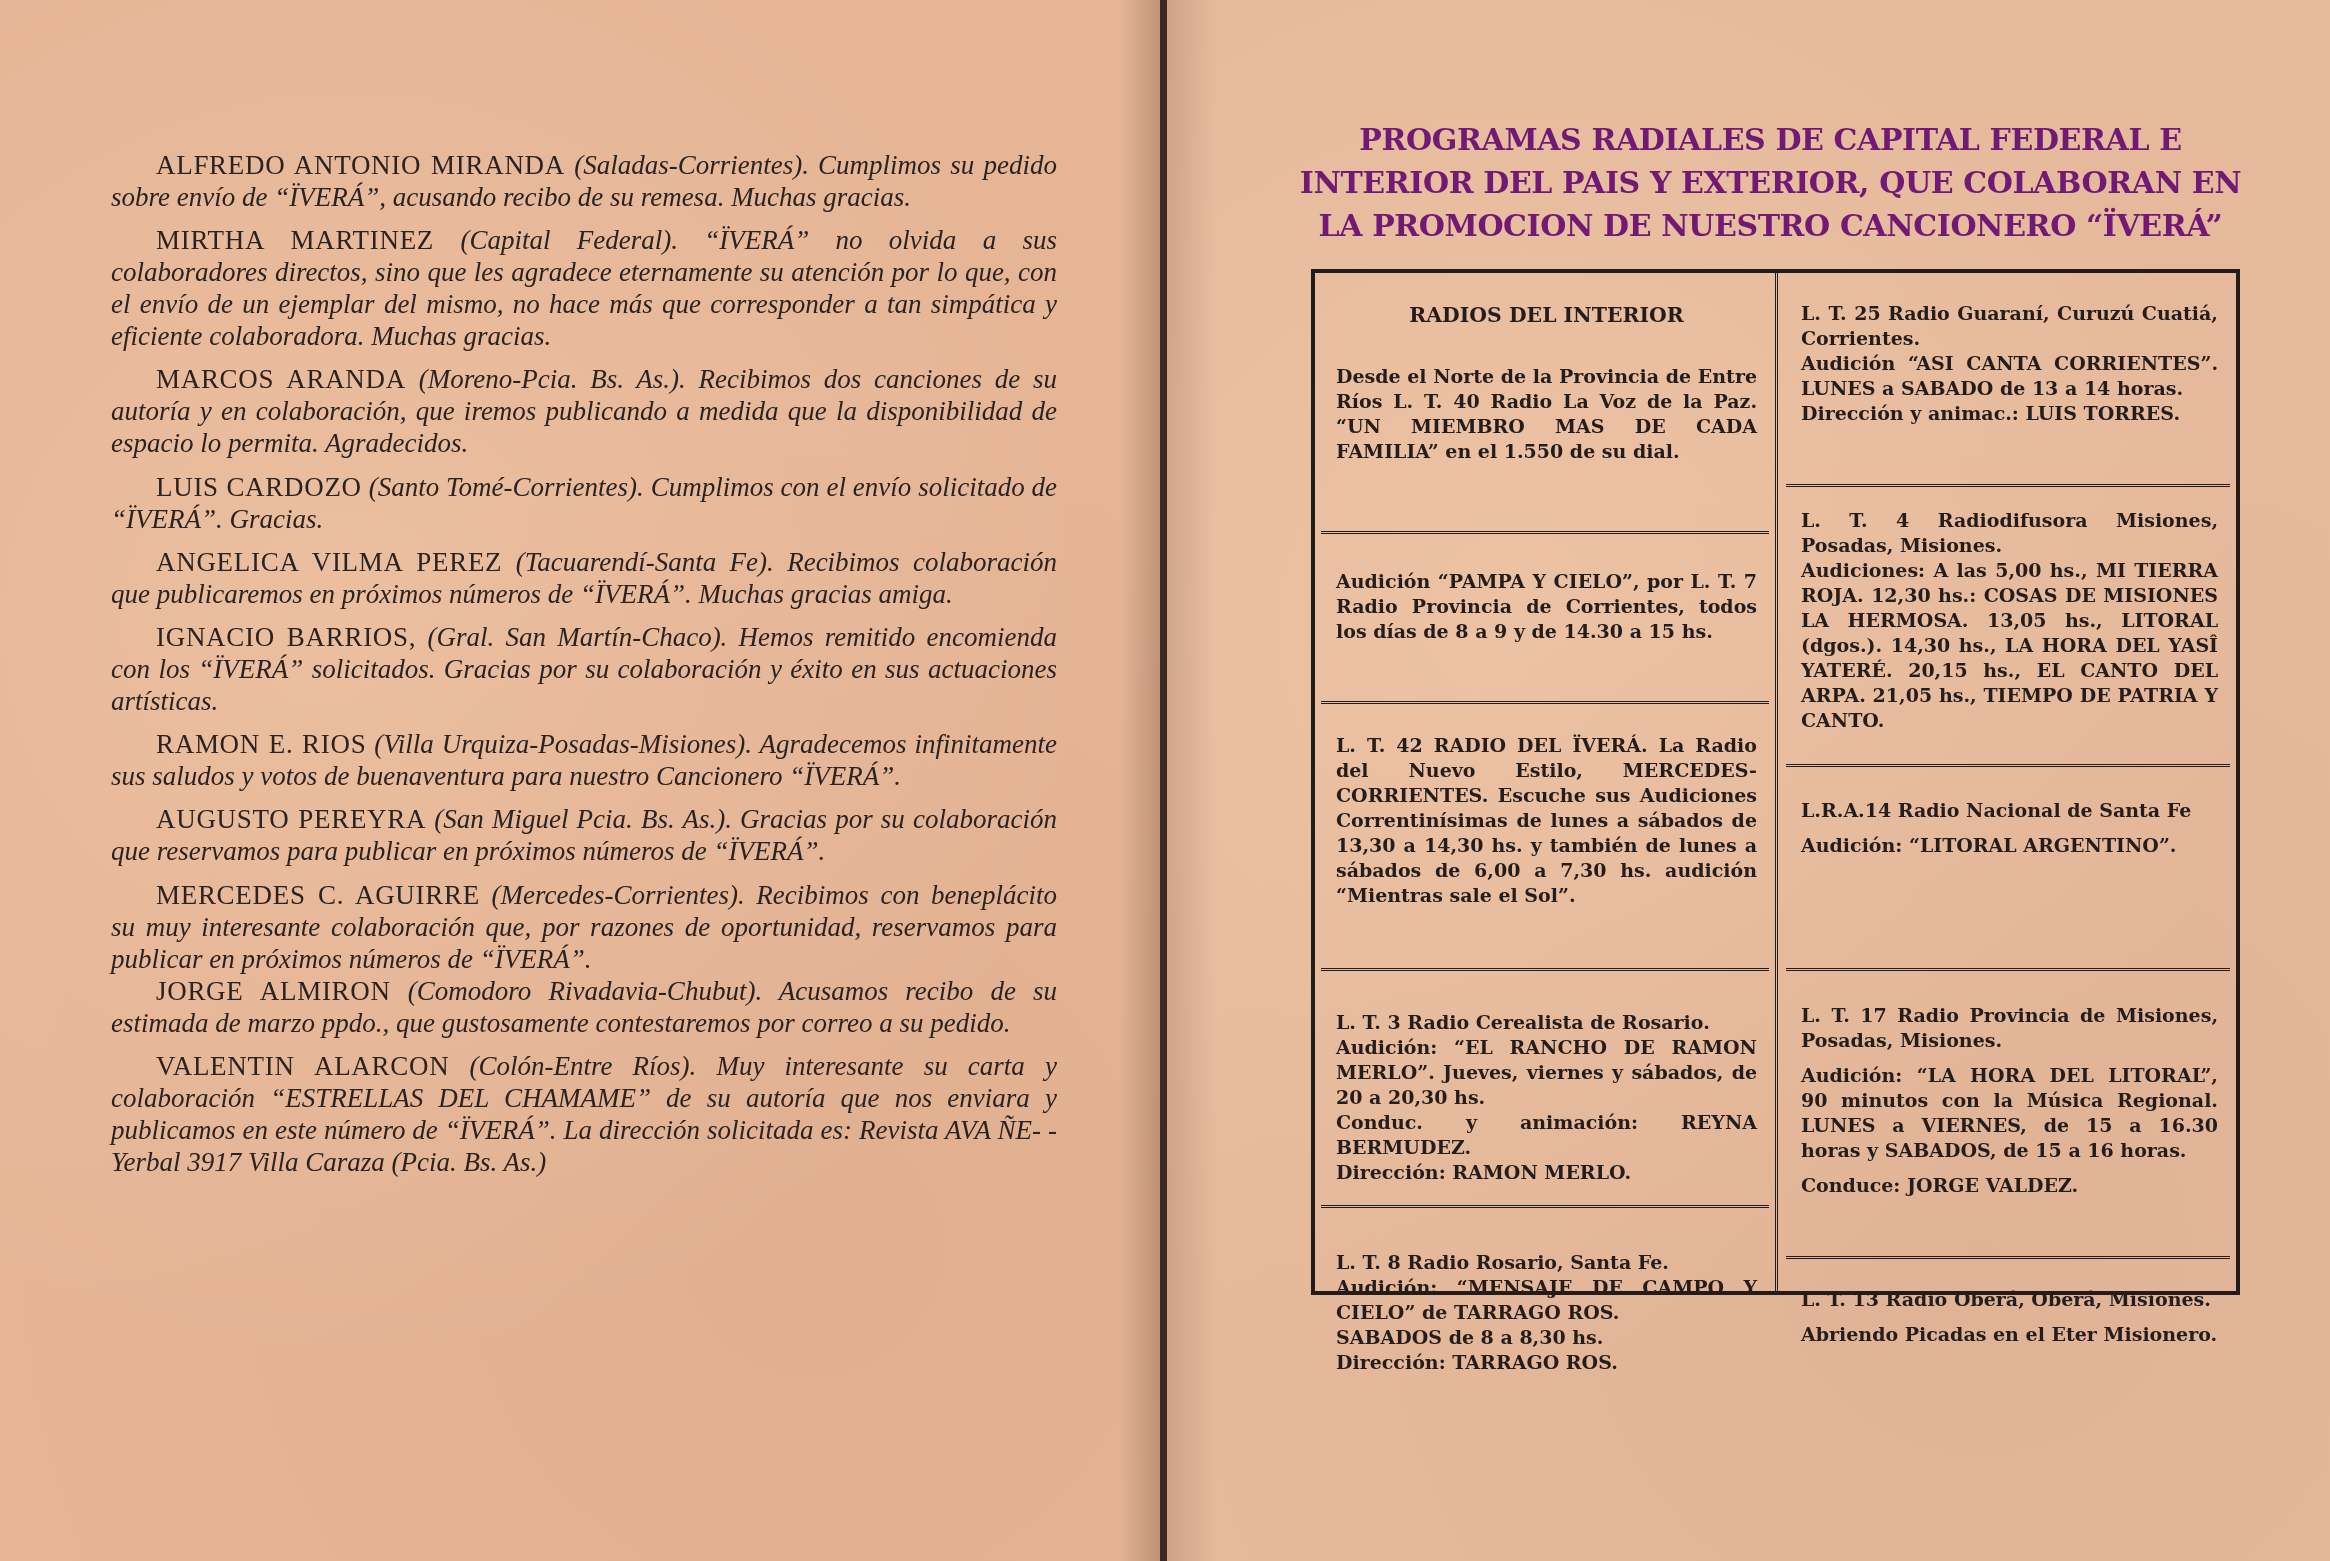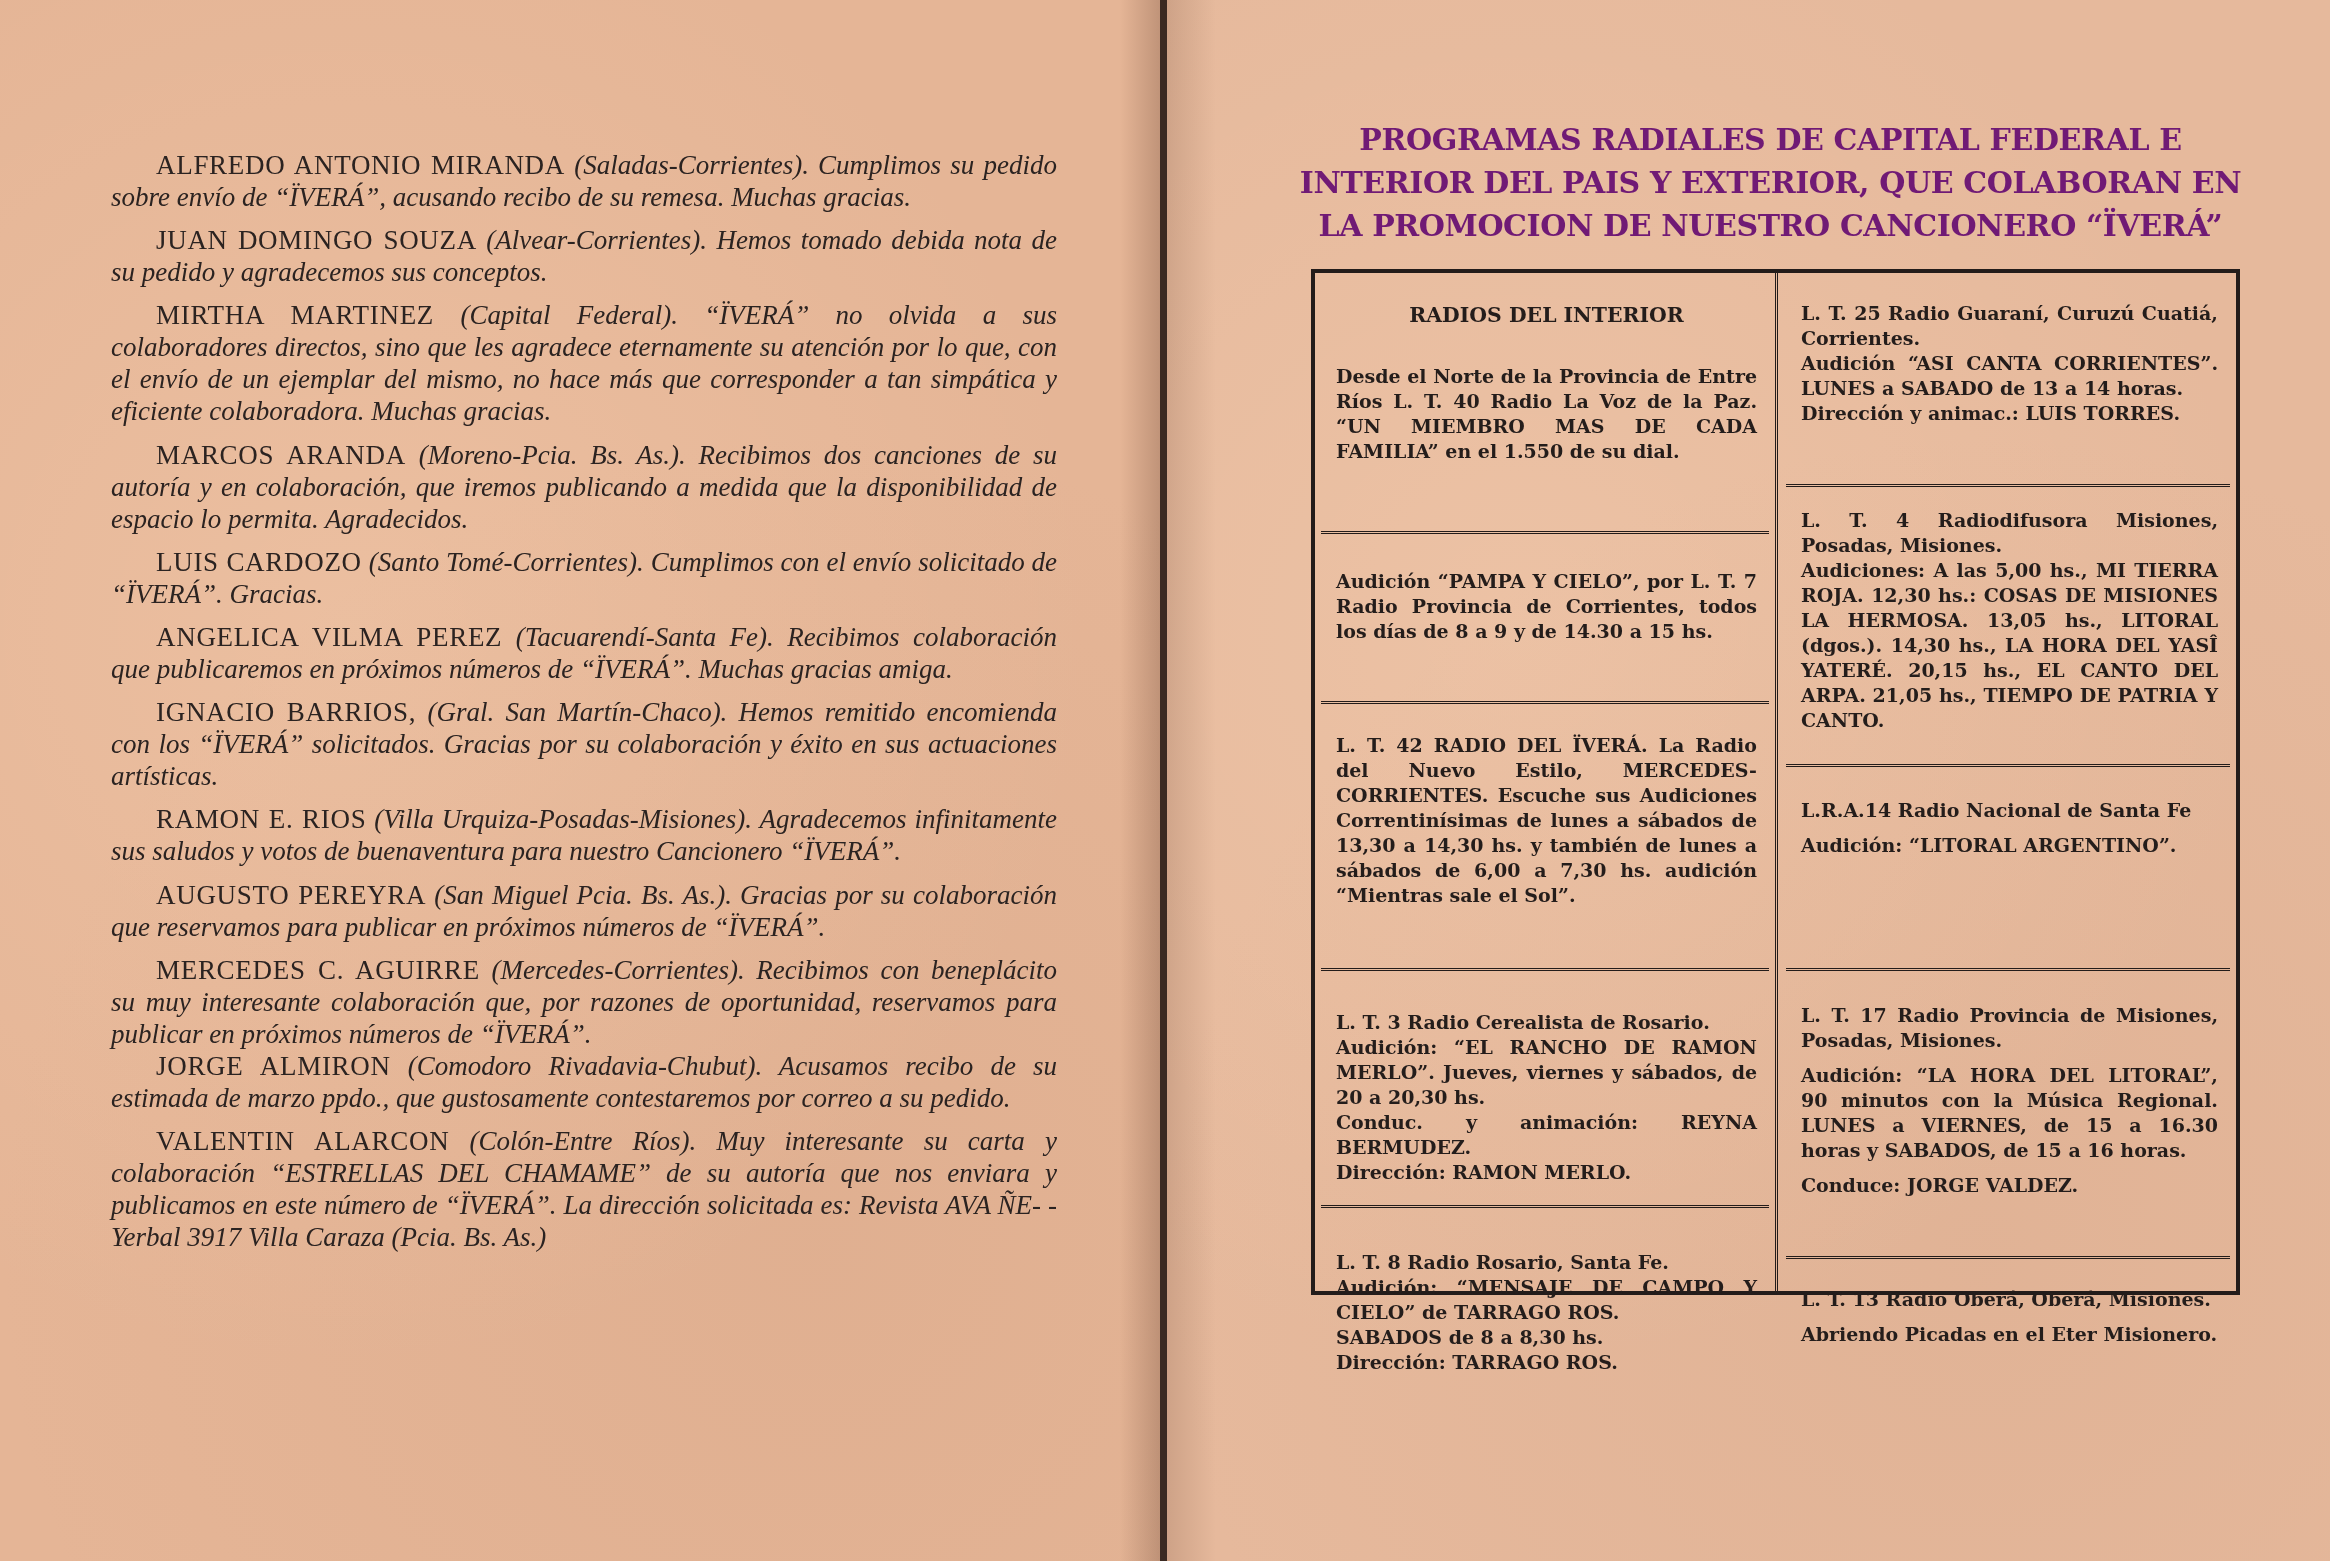--- a/index.html
+++ b/index.html
@@ -76,21 +76,20 @@
   }
   .cell-heading { text-align: center; margin-bottom: 36px !important; font-size: 20.4px; }
 </style>
 </head>
 <body>
 
 <div class="spread">
   <div class="page page-left">
     <div class="letters">
       <p class="letter"><span class="name">ALFREDO ANTONIO MIRANDA</span><span> (Saladas-Corrientes). Cumplimos su pedido sobre envío de “ÏVERÁ”, acusando recibo de su remesa. Muchas gracias.</span></p>
-      <p class="letter"><span class="name">JUAN DOMINGO SOUZA</span><span> (Alvear-Corrientes). Hemos tomado debida nota de su pedido y agradecemos sus conceptos.</span></p>
       <p class="letter"><span class="name">MIRTHA MARTINEZ</span><span> (Capital Federal). “ÏVERÁ” no olvida a sus colaboradores directos, sino que les agradece eternamente su atención por lo que, con el envío de un ejemplar del mismo, no hace más que corresponder a tan simpática y eficiente colaboradora. Muchas gracias.</span></p>
       <p class="letter"><span class="name">MARCOS ARANDA</span><span> (Moreno-Pcia. Bs. As.). Recibimos dos canciones de su autoría y en colaboración, que iremos publicando a medida que la disponibilidad de espacio lo permita. Agradecidos.</span></p>
       <p class="letter"><span class="name">LUIS CARDOZO</span><span> (Santo Tomé-Corrientes). Cumplimos con el envío solicitado de “ÏVERÁ”. Gracias.</span></p>
       <p class="letter"><span class="name">ANGELICA VILMA PEREZ</span><span> (Tacuarendí-Santa Fe). Recibimos colaboración que publicaremos en próximos números de “ÏVERÁ”. Muchas gracias amiga.</span></p>
       <p class="letter"><span class="name">IGNACIO BARRIOS,</span><span> (Gral. San Martín-Chaco). Hemos remitido encomienda con los “ÏVERÁ” solicitados. Gracias por su colaboración y éxito en sus actuaciones artísticas.</span></p>
       <p class="letter"><span class="name">RAMON E. RIOS</span><span> (Villa Urquiza-Posadas-Misiones). Agradecemos infinitamente sus saludos y votos de buenaventura para nuestro Cancionero “ÏVERÁ”.</span></p>
       <p class="letter"><span class="name">AUGUSTO PEREYRA</span><span> (San Miguel Pcia. Bs. As.). Gracias por su colaboración que reservamos para publicar en próximos números de “ÏVERÁ”.</span></p>
       <p class="letter" style="margin-bottom:0"><span class="name">MERCEDES C. AGUIRRE</span><span> (Mercedes-Corrientes). Recibimos con beneplácito su muy interesante colaboración que, por razones de oportunidad, reservamos para publicar en próximos números de “ÏVERÁ”.</span></p>
       <p class="letter"><span class="name">JORGE ALMIRON</span><span> (Comodoro Rivadavia-Chubut). Acusamos recibo de su estimada de marzo ppdo., que gustosamente contestaremos por correo a su pedido.</span></p>
       <p class="letter"><span class="name">VALENTIN ALARCON</span><span> (Colón-Entre Ríos). Muy interesante su carta y colaboración “ESTRELLAS DEL CHAMAME” de su autoría que nos enviara y publicamos en este número de “ÏVERÁ”. La dirección solicitada es: Revista AVA ÑE- - Yerbal 3917 Villa Caraza (Pcia. Bs. As.)</span></p>

